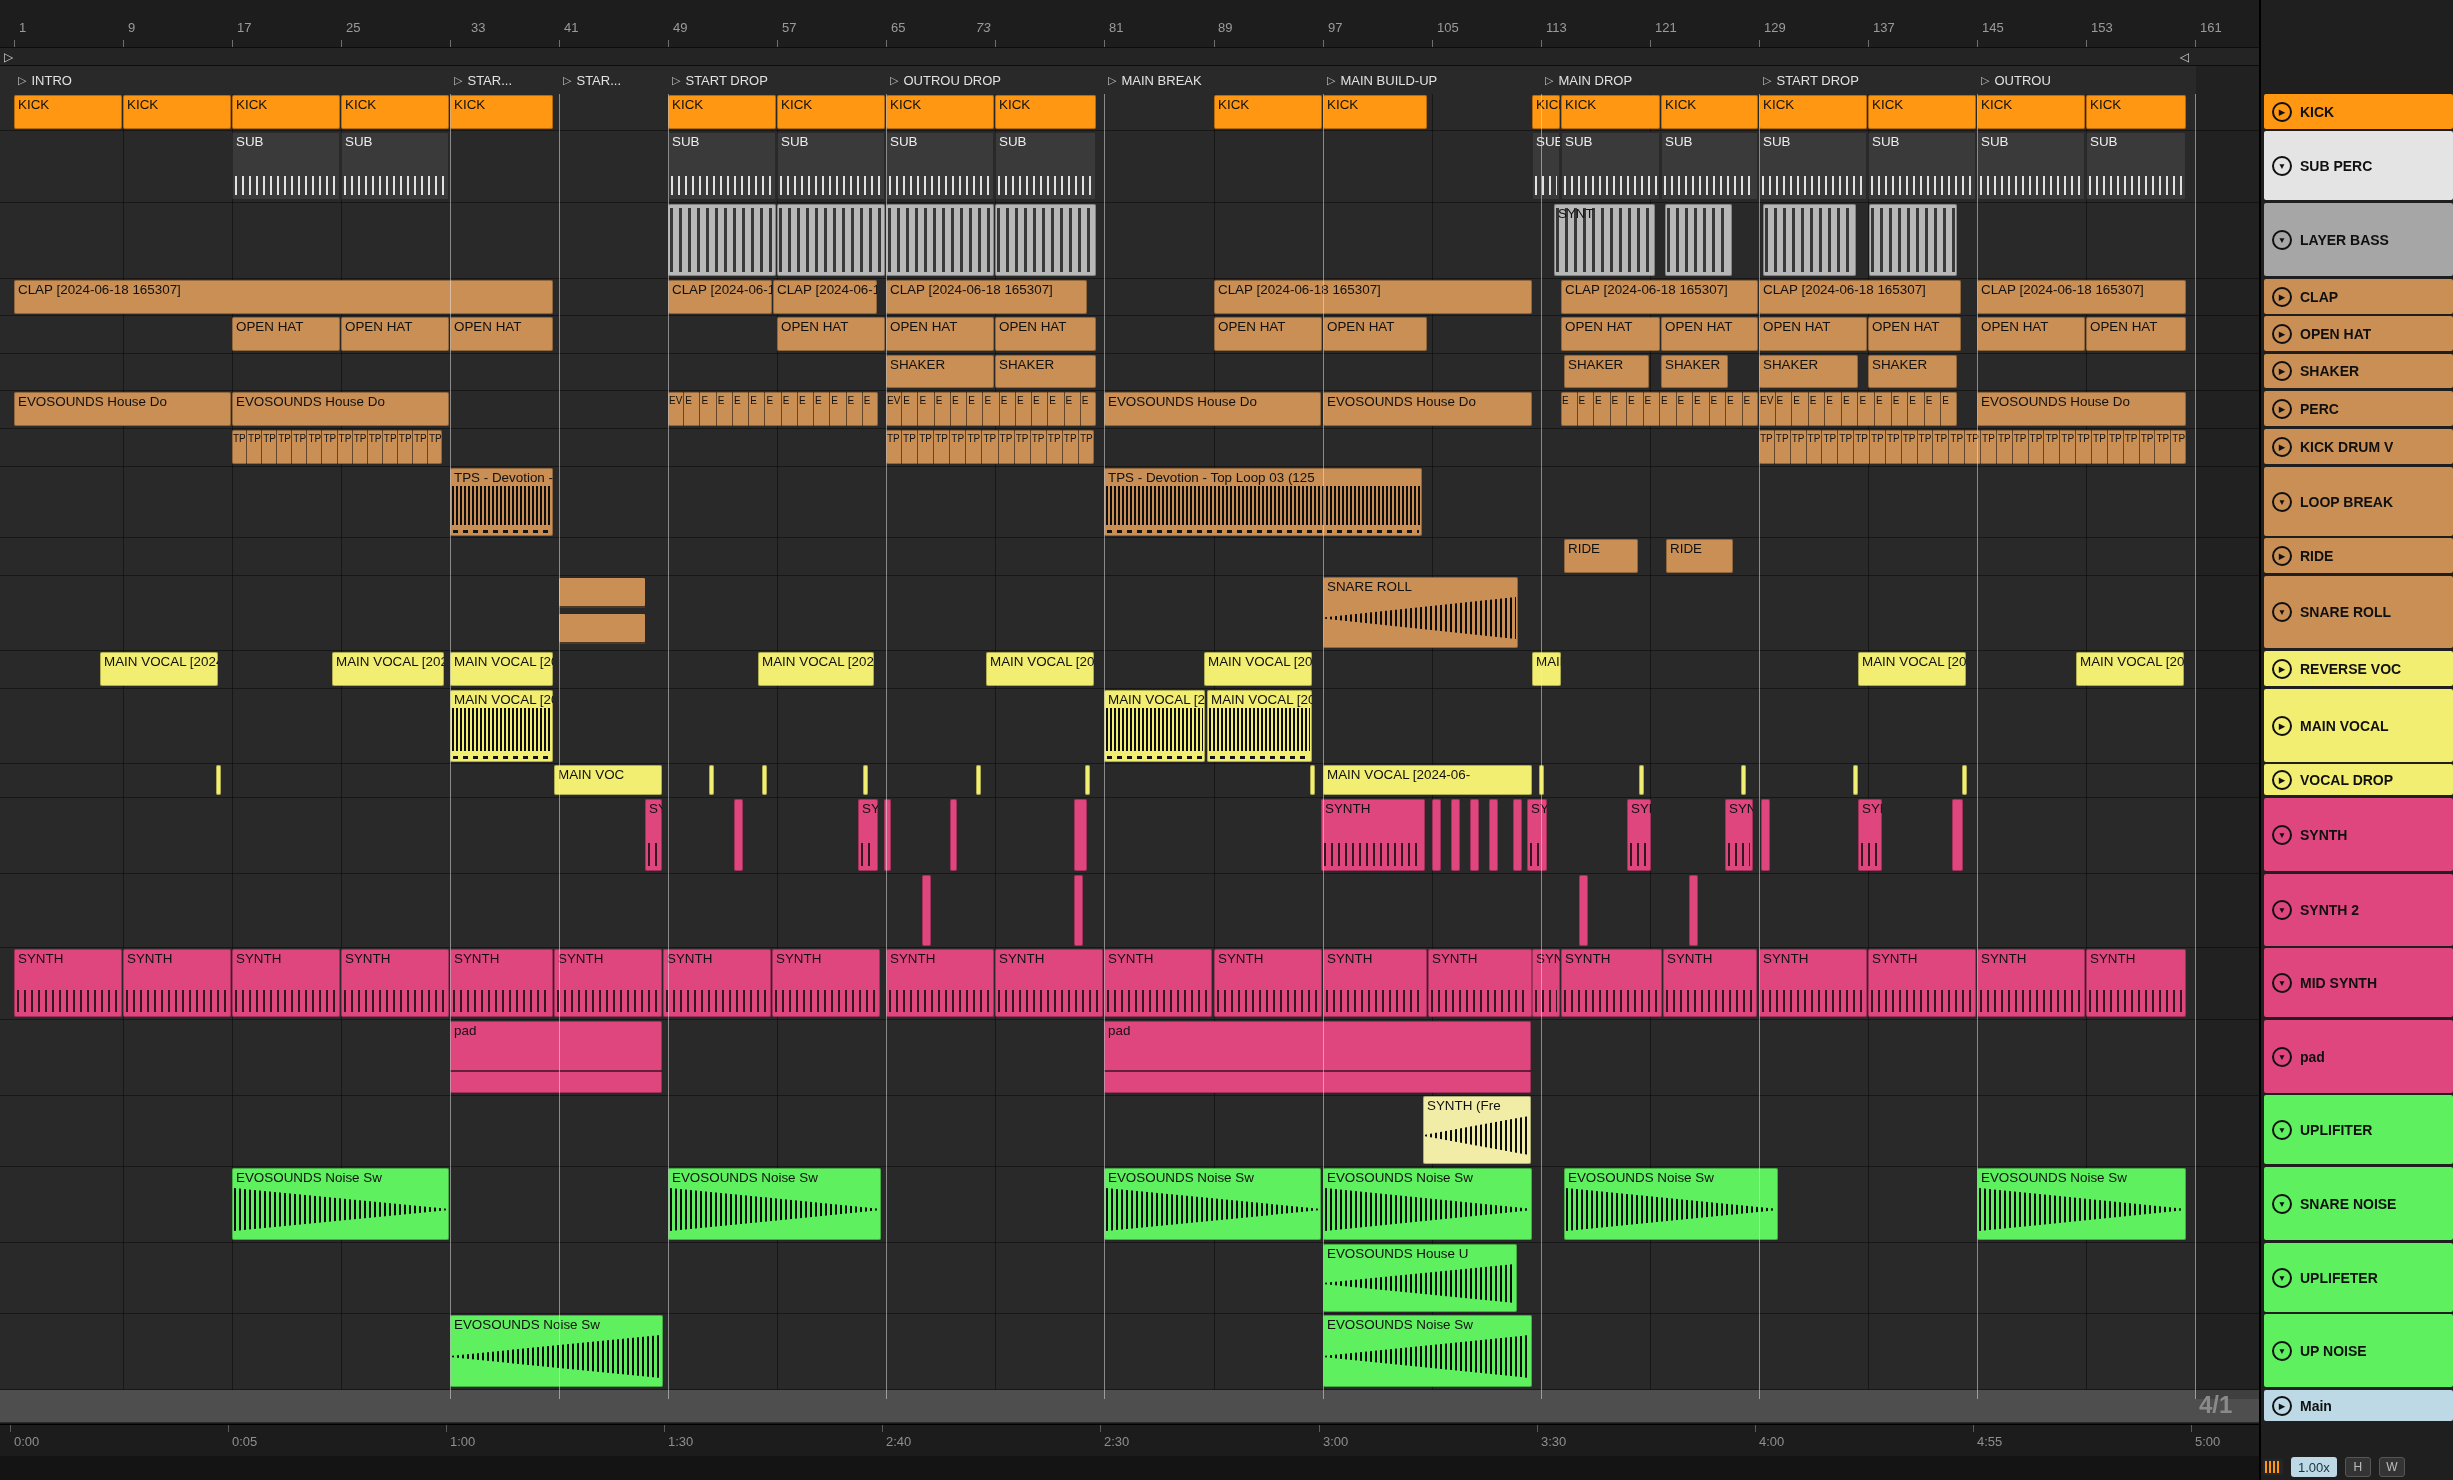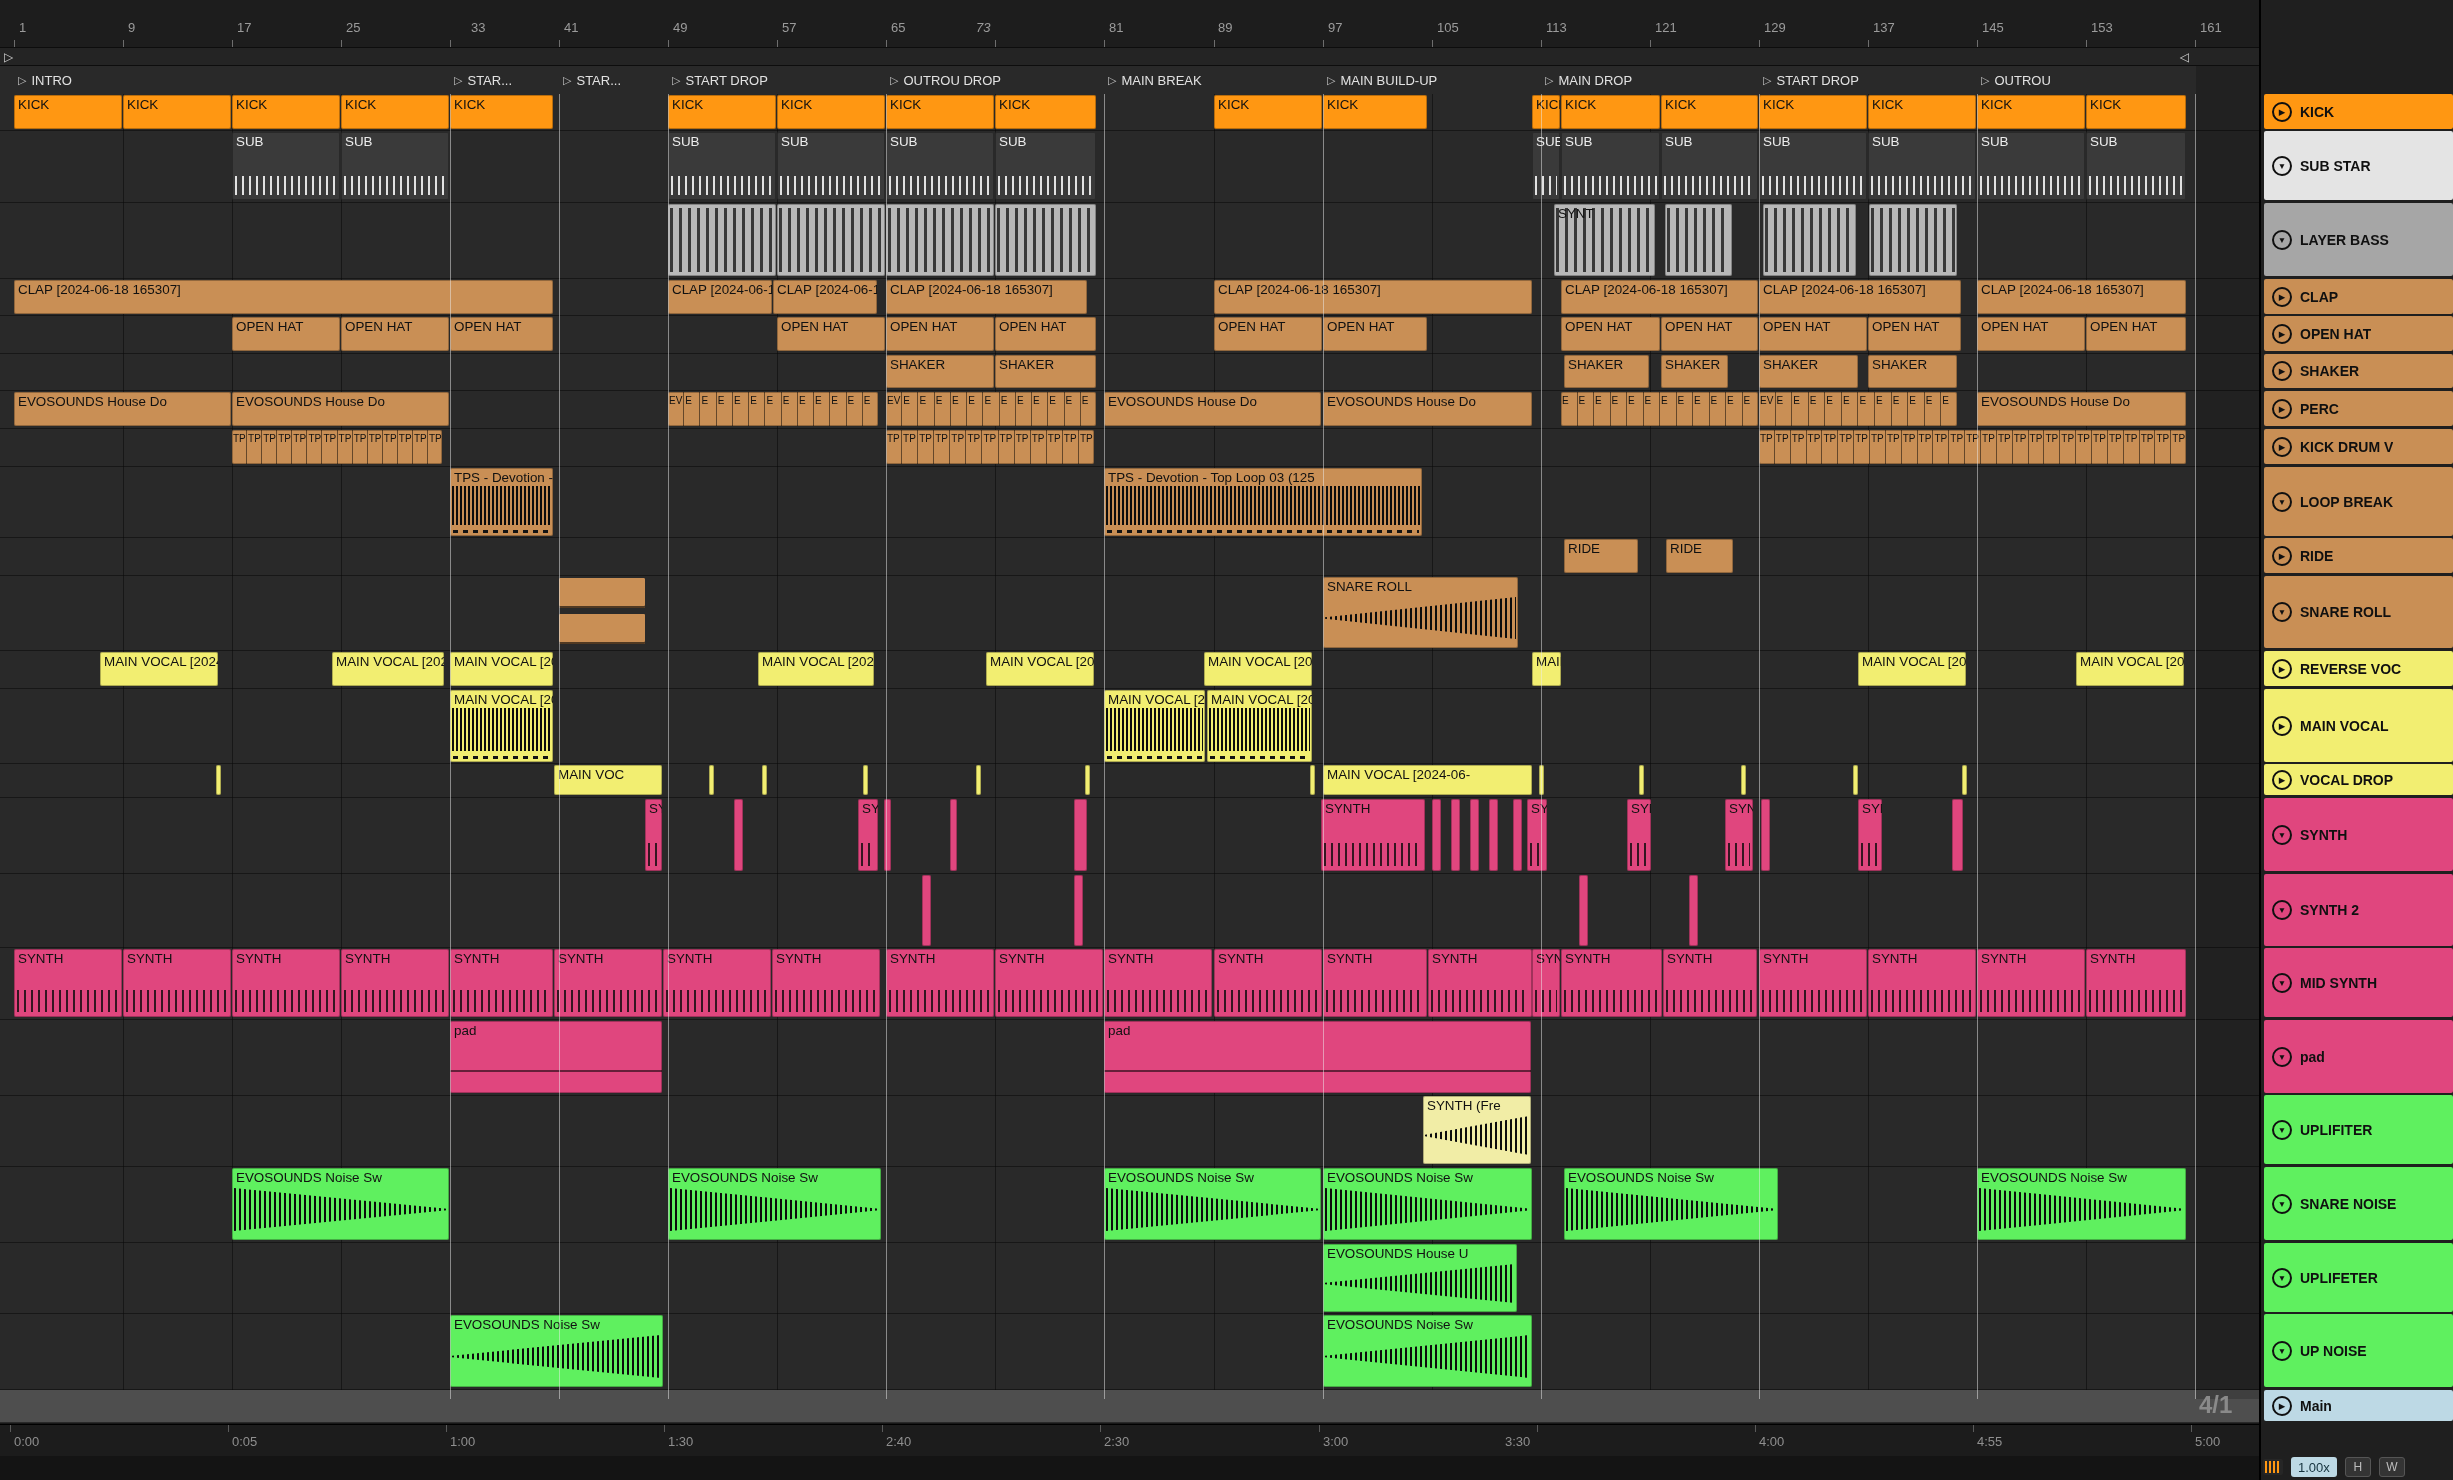--- a/index.html
+++ b/index.html
@@ -847,21 +847,21 @@
       <div class="endov" style="left: 2196px;"></div>
     </div>
 
   <div id="track-panel">
       <div class="thdr" style="top: 94px; height: 35px; background: rgb(255, 151, 18);">
         <span class="ticon">▶</span>
         <span class="tname">KICK</span>
       </div>
       <div class="thdr" style="top: 131px; height: 69px; background: rgb(228, 228, 228);">
         <span class="ticon">▼</span>
-        <span class="tname">SUB STAR</span>
+        <span class="tname">SUB PERC</span>
       </div>
       <div class="thdr" style="top: 203px; height: 73px; background: rgb(166, 166, 166);">
         <span class="ticon">▼</span>
         <span class="tname">LAYER BASS</span>
       </div>
       <div class="thdr" style="top: 279px; height: 35px; background: rgb(201, 143, 85);">
         <span class="ticon">▶</span>
         <span class="tname">CLAP</span>
       </div>
       <div class="thdr" style="top: 316px; height: 35px; background: rgb(201, 143, 85);">
@@ -952,21 +952,21 @@
       <span class="tnum" style="left: 450px;">1:00</span>
       <div class="ttick" style="left: 664px;"></div>
       <span class="tnum" style="left: 668px;">1:30</span>
       <div class="ttick" style="left: 882px;"></div>
       <span class="tnum" style="left: 886px;">2:40</span>
       <div class="ttick" style="left: 1100px;"></div>
       <span class="tnum" style="left: 1104px;">2:30</span>
       <div class="ttick" style="left: 1319px;"></div>
       <span class="tnum" style="left: 1323px;">3:00</span>
       <div class="ttick" style="left: 1537px;"></div>
-      <span class="tnum" style="left: 1505px;">3:30</span>
+      <span class="tnum" style="left: 1541px;">3:30</span>
       <div class="ttick" style="left: 1755px;"></div>
       <span class="tnum" style="left: 1759px;">4:00</span>
       <div class="ttick" style="left: 1973px;"></div>
       <span class="tnum" style="left: 1977px;">4:55</span>
       <div class="ttick" style="left: 2191px;"></div>
       <span class="tnum" style="left: 2195px;">5:00</span>
     </div>
   <div id="footer"></div>
   <div id="sig">4/1</div>
   <div id="footer-controls">

